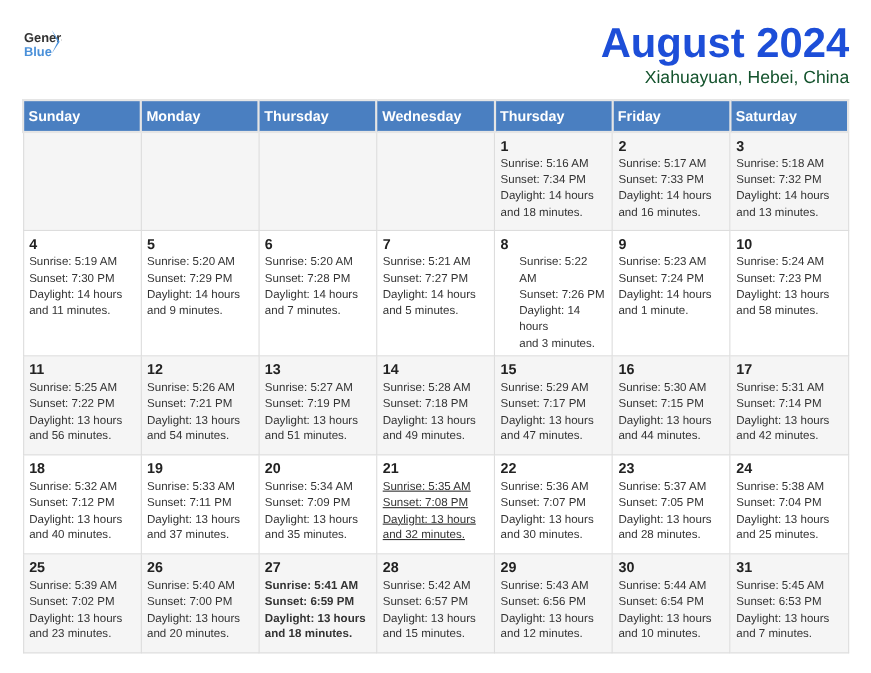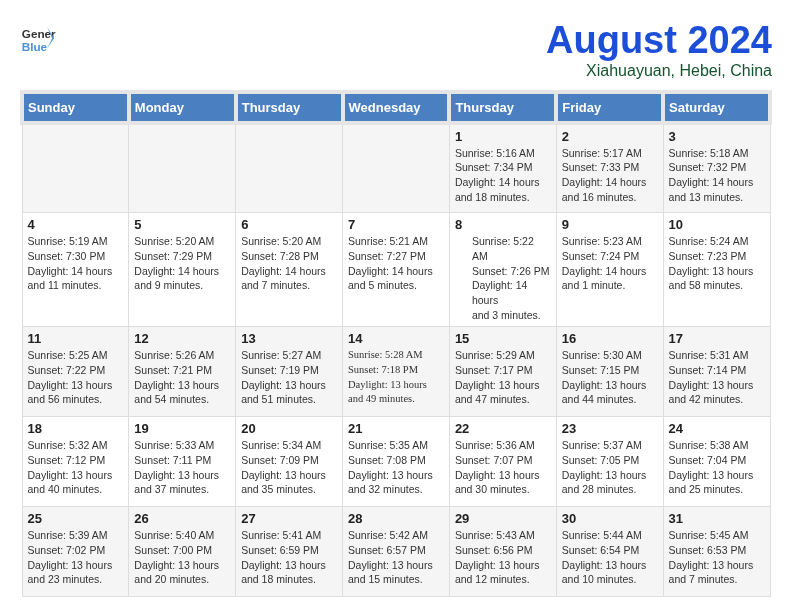--- a/index.html
+++ b/index.html
@@ -45,21 +45,21 @@
     }
     thead tr {
       background-color: #4a7fc1;
       color: white;
     }
     thead th {
       padding: 6px 4px;
       text-align: left;
       font-size: 13px;
       font-weight: bold;
-      border: 4px solid #e5e5e5;
+      border: 2px solid #e5e5e5;
     }
     tbody tr {
       vertical-align: top;
     }
     tbody tr:nth-child(odd) {
       background-color: #f5f5f5;
     }
     tbody tr:nth-child(even) {
       background-color: #ffffff;
     }
@@ -211,21 +211,21 @@
         </td>
         <td>
           <span class="day-number">13</span>
           <div class="day-info" style="white-space: pre-line;">Sunrise: 5:27 AM
 Sunset: 7:19 PM
 Daylight: 13 hours
 and 51 minutes.</div>
         </td>
         <td>
           <span class="day-number">14</span>
-          <div class="day-info" style="white-space: pre-line; font-family: Liberation Serif, serif;">Sunrise: 5:28 AM
+          <div class="day-info" style="white-space: pre-line;">Sunrise: 5:28 AM
 Sunset: 7:18 PM
 Daylight: 13 hours
 and 49 minutes.</div>
         </td>
         <td>
           <span class="day-number">15</span>
           <div class="day-info" style="white-space: pre-line;">Sunrise: 5:29 AM
 Sunset: 7:17 PM
 Daylight: 13 hours
 and 47 minutes.</div>
@@ -262,21 +262,21 @@
         </td>
         <td>
           <span class="day-number">20</span>
           <div class="day-info" style="white-space: pre-line;">Sunrise: 5:34 AM
 Sunset: 7:09 PM
 Daylight: 13 hours
 and 35 minutes.</div>
         </td>
         <td>
           <span class="day-number">21</span>
-          <div class="day-info" style="white-space: pre-line;">Sunrise: 5:35 AM
+          <div class="day-info" style="white-space: pre-line; text-decoration: underline;">Sunrise: 5:35 AM
 Sunset: 7:08 PM
 Daylight: 13 hours
 and 32 minutes.</div>
         </td>
         <td>
           <span class="day-number">22</span>
           <div class="day-info" style="white-space: pre-line;">Sunrise: 5:36 AM
 Sunset: 7:07 PM
 Daylight: 13 hours
 and 30 minutes.</div>
@@ -306,21 +306,21 @@
         </td>
         <td>
           <span class="day-number">26</span>
           <div class="day-info" style="white-space: pre-line;">Sunrise: 5:40 AM
 Sunset: 7:00 PM
 Daylight: 13 hours
 and 20 minutes.</div>
         </td>
         <td>
           <span class="day-number">27</span>
-          <div class="day-info" style="white-space: pre-line;">Sunrise: 5:41 AM
+          <div class="day-info" style="white-space: pre-line; font-weight: bold;">Sunrise: 5:41 AM
 Sunset: 6:59 PM
 Daylight: 13 hours
 and 18 minutes.</div>
         </td>
         <td>
           <span class="day-number">28</span>
           <div class="day-info" style="white-space: pre-line;">Sunrise: 5:42 AM
 Sunset: 6:57 PM
 Daylight: 13 hours
 and 15 minutes.</div>

